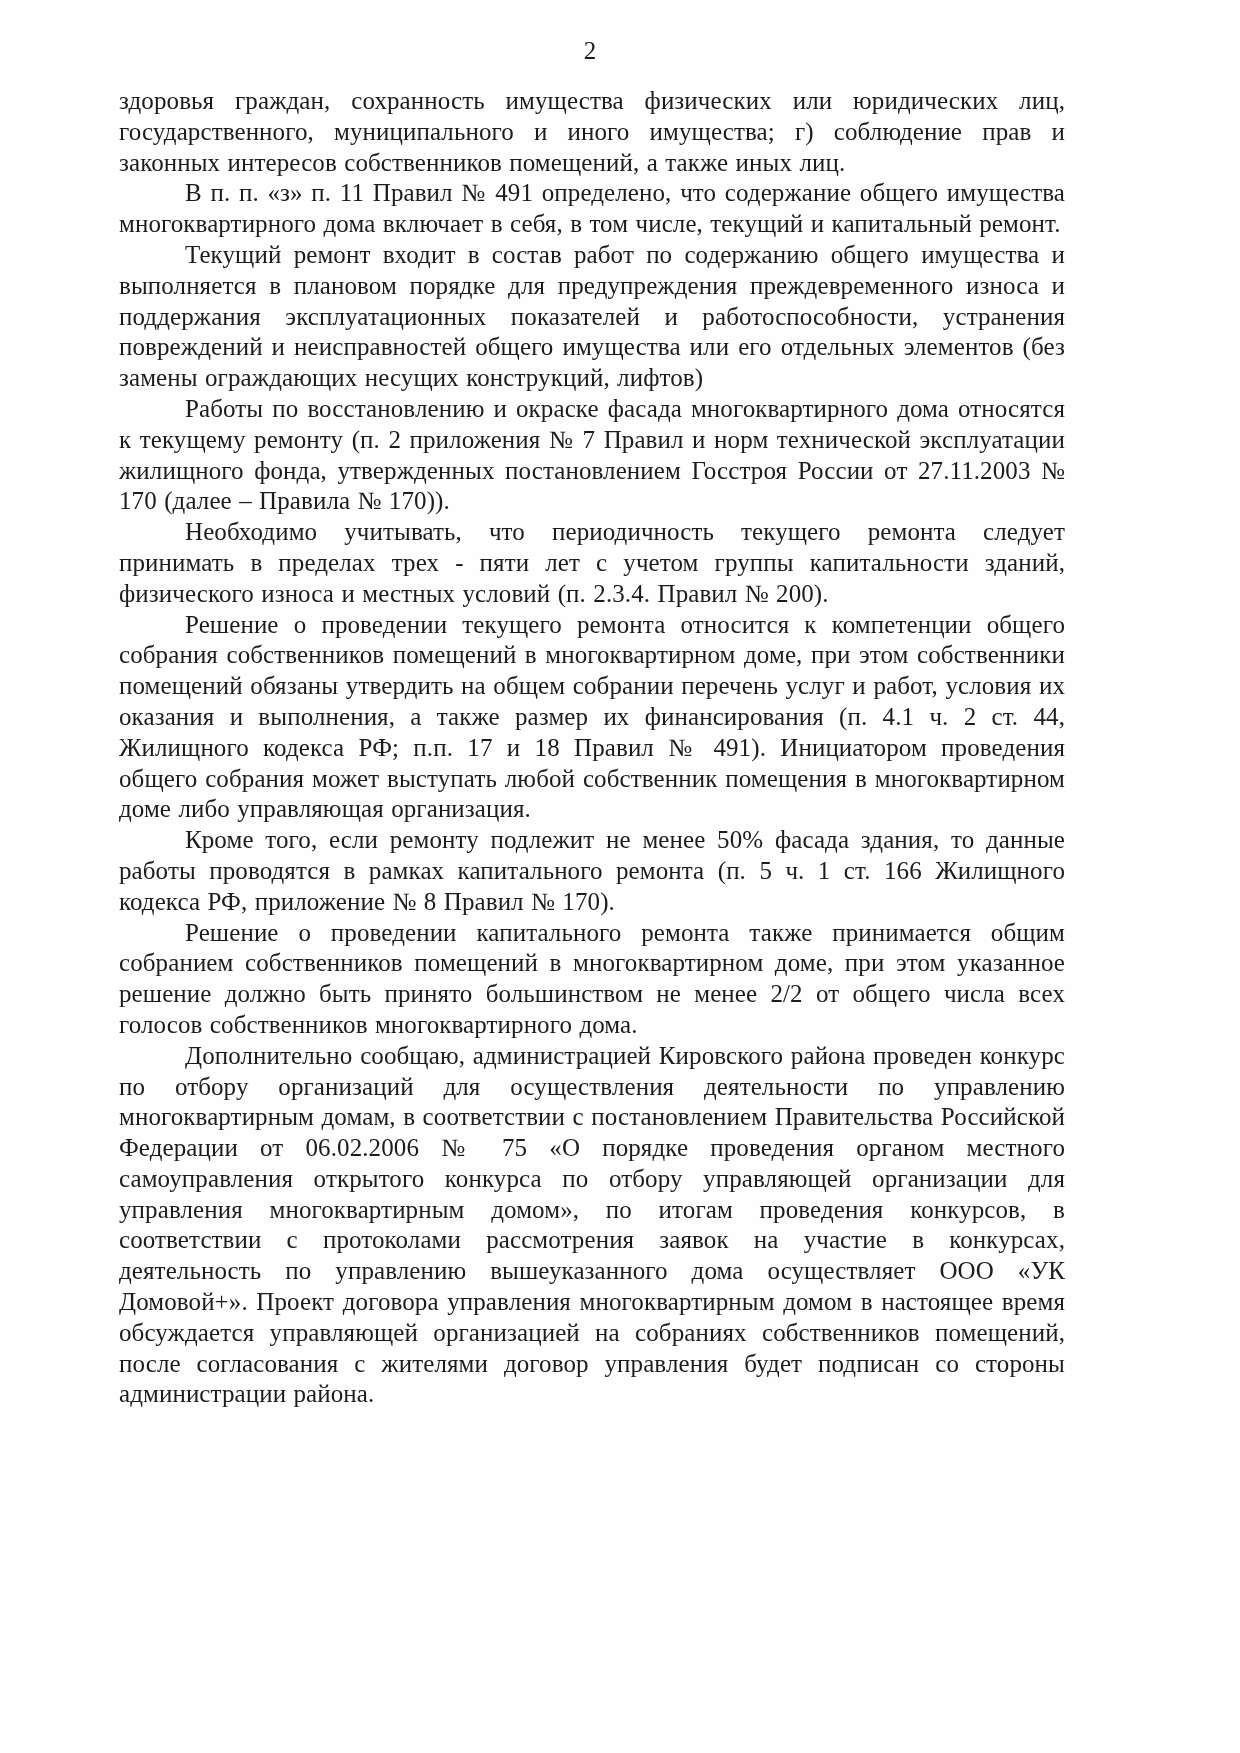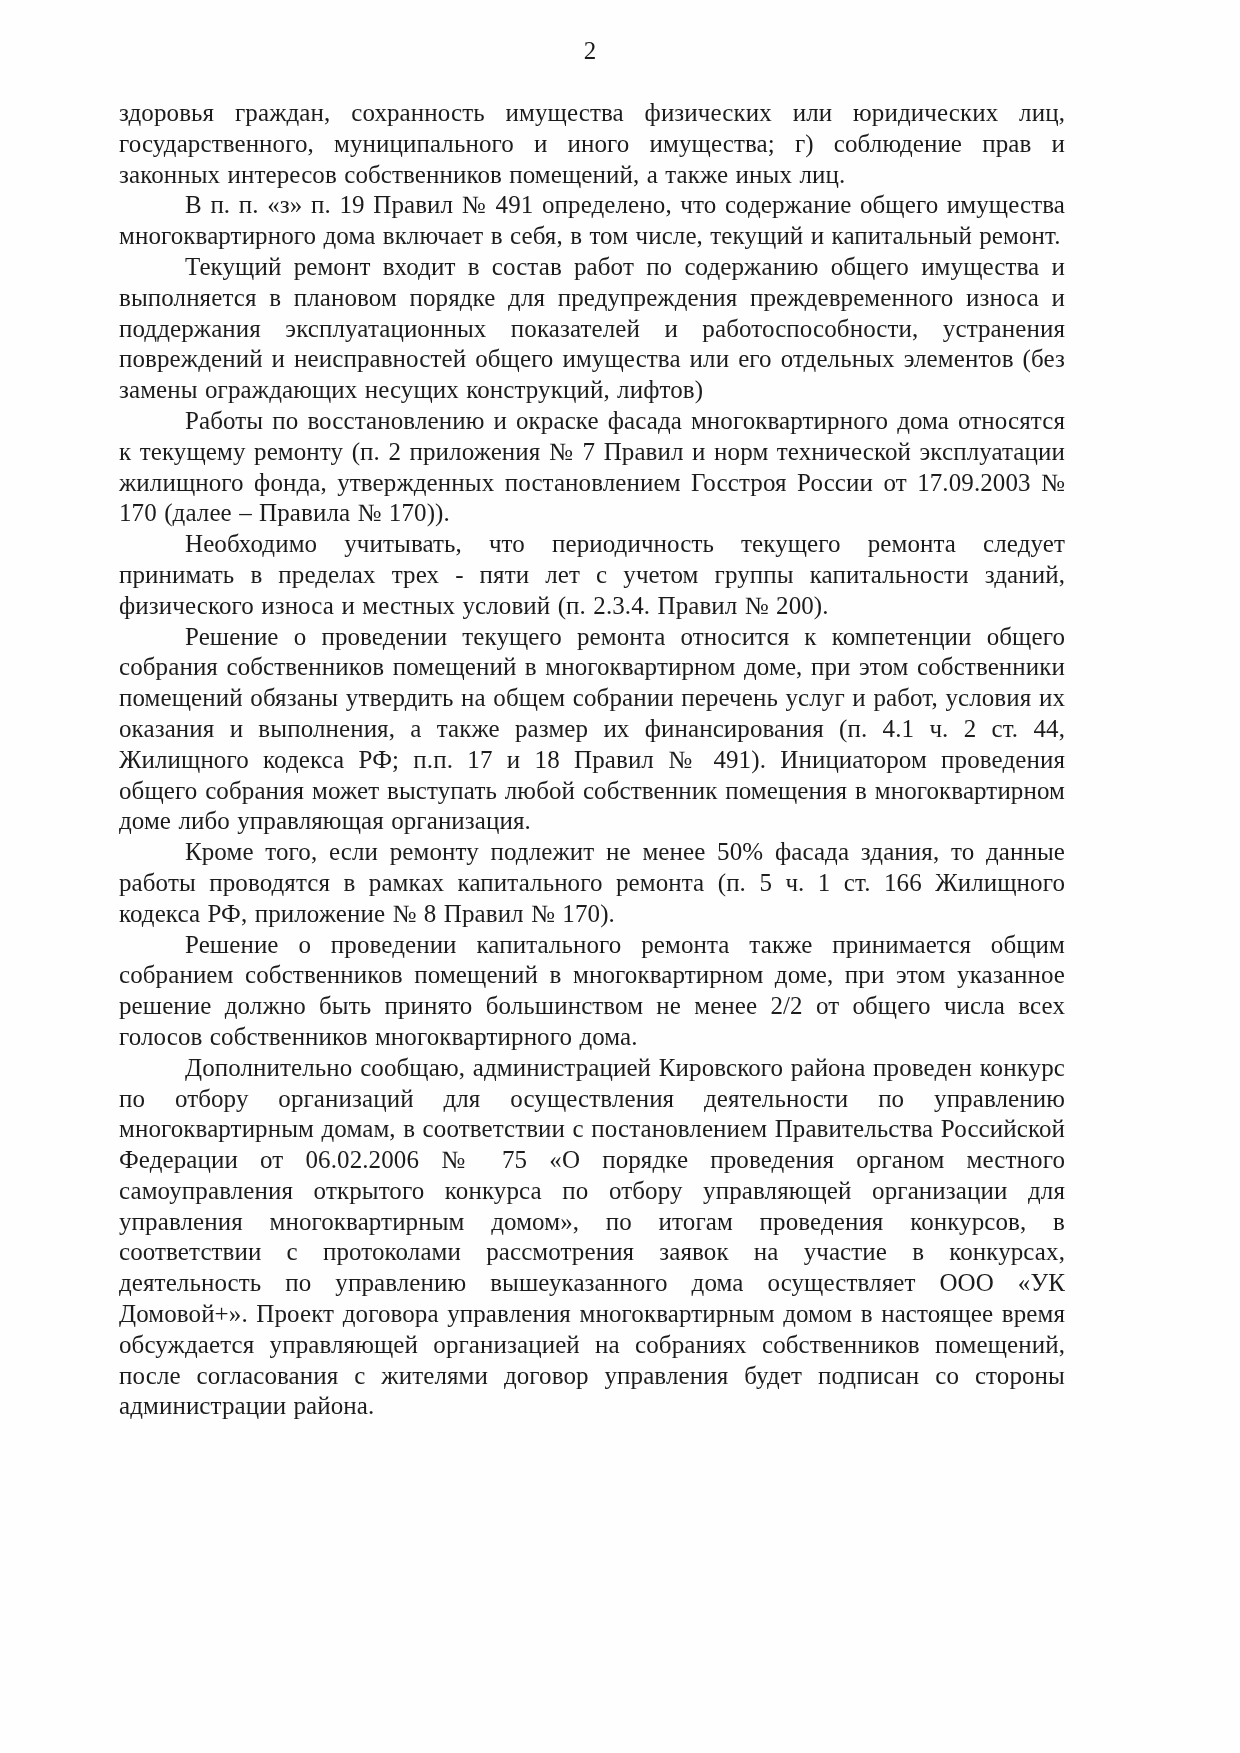--- a/index.html
+++ b/index.html
@@ -22,21 +22,21 @@
     top: 36px;
     left: 0;
     right: 60px;
     text-align: center;
     font-size: 25px;
     line-height: 30px;
     color: #1c1c1e;
   }
   .text-block {
     position: absolute;
-    top: 98px;
+    top: 86px;
     left: 119px;
     width: 946px;
     font-size: 25px;
     line-height: 30.8px;
     text-align: justify;
     letter-spacing: 0.1px;
   }
   .para {
     margin: 0;
     padding: 0;
@@ -46,22 +46,22 @@
     text-indent: 66px;
   }
 </style>
 </head>
 <body>
 
 <div class="page">
   <div class="page-number">2</div>
   <div class="text-block">
       <p class="para">здоровья граждан, сохранность имущества физических или юридических лиц, государственного, муниципального и иного имущества; г) соблюдение прав и законных интересов собственников помещений, а также иных лиц.</p>
-      <p class="para indent">В п. п. «з» п. 19 Правил № 491 определено, что содержание общего имущества многоквартирного дома включает в себя, в том числе, текущий и капитальный ремонт.</p>
+      <p class="para indent">В п. п. «з» п. 11 Правил № 491 определено, что содержание общего имущества многоквартирного дома включает в себя, в том числе, текущий и капитальный ремонт.</p>
       <p class="para indent">Текущий ремонт входит в состав работ по содержанию общего имущества и выполняется в плановом порядке для предупреждения преждевременного износа и поддержания эксплуатационных показателей и работоспособности, устранения повреждений и неисправностей общего имущества или его отдельных элементов (без замены ограждающих несущих конструкций, лифтов)</p>
-      <p class="para indent">Работы по восстановлению и окраске фасада многоквартирного дома относятся к текущему ремонту (п. 2 приложения № 7 Правил и норм технической эксплуатации жилищного фонда, утвержденных постановлением Госстроя России от 17.09.2003 № 170 (далее – Правила № 170)).</p>
+      <p class="para indent">Работы по восстановлению и окраске фасада многоквартирного дома относятся к текущему ремонту (п. 2 приложения № 7 Правил и норм технической эксплуатации жилищного фонда, утвержденных постановлением Госстроя России от 27.11.2003 № 170 (далее – Правила № 170)).</p>
       <p class="para indent">Необходимо учитывать, что периодичность текущего ремонта следует принимать в пределах трех - пяти лет с учетом группы капитальности зданий, физического износа и местных условий (п. 2.3.4. Правил № 200).</p>
       <p class="para indent">Решение о проведении текущего ремонта относится к компетенции общего собрания собственников помещений в многоквартирном доме, при этом собственники помещений обязаны утвердить на общем собрании перечень услуг и работ, условия их оказания и выполнения, а также размер их финансирования (п. 4.1 ч. 2 ст. 44, Жилищного кодекса РФ; п.п. 17 и 18 Правил № 491). Инициатором проведения общего собрания может выступать любой собственник помещения в многоквартирном доме либо управляющая организация.</p>
       <p class="para indent">Кроме того, если ремонту подлежит не менее 50% фасада здания, то данные работы проводятся в рамках капитального ремонта (п. 5 ч. 1 ст. 166 Жилищного кодекса РФ, приложение № 8 Правил № 170).</p>
       <p class="para indent">Решение о проведении капитального ремонта также принимается общим собранием собственников помещений в многоквартирном доме, при этом указанное решение должно быть принято большинством не менее 2/2 от общего числа всех голосов собственников многоквартирного дома.</p>
       <p class="para indent">Дополнительно сообщаю, администрацией Кировского района проведен конкурс по отбору организаций для осуществления деятельности по управлению многоквартирным домам, в соответствии с постановлением Правительства Российской Федерации от 06.02.2006 № 75 «О порядке проведения органом местного самоуправления открытого конкурса по отбору управляющей организации для управления многоквартирным домом», по итогам проведения конкурсов, в соответствии с протоколами рассмотрения заявок на участие в конкурсах, деятельность по управлению вышеуказанного дома осуществляет ООО «УК Домовой+». Проект договора управления многоквартирным домом в настоящее время обсуждается управляющей организацией на собраниях собственников помещений, после согласования с жителями договор управления будет подписан со стороны администрации района.</p>
     </div>
 </div>
 
 </body></html>

